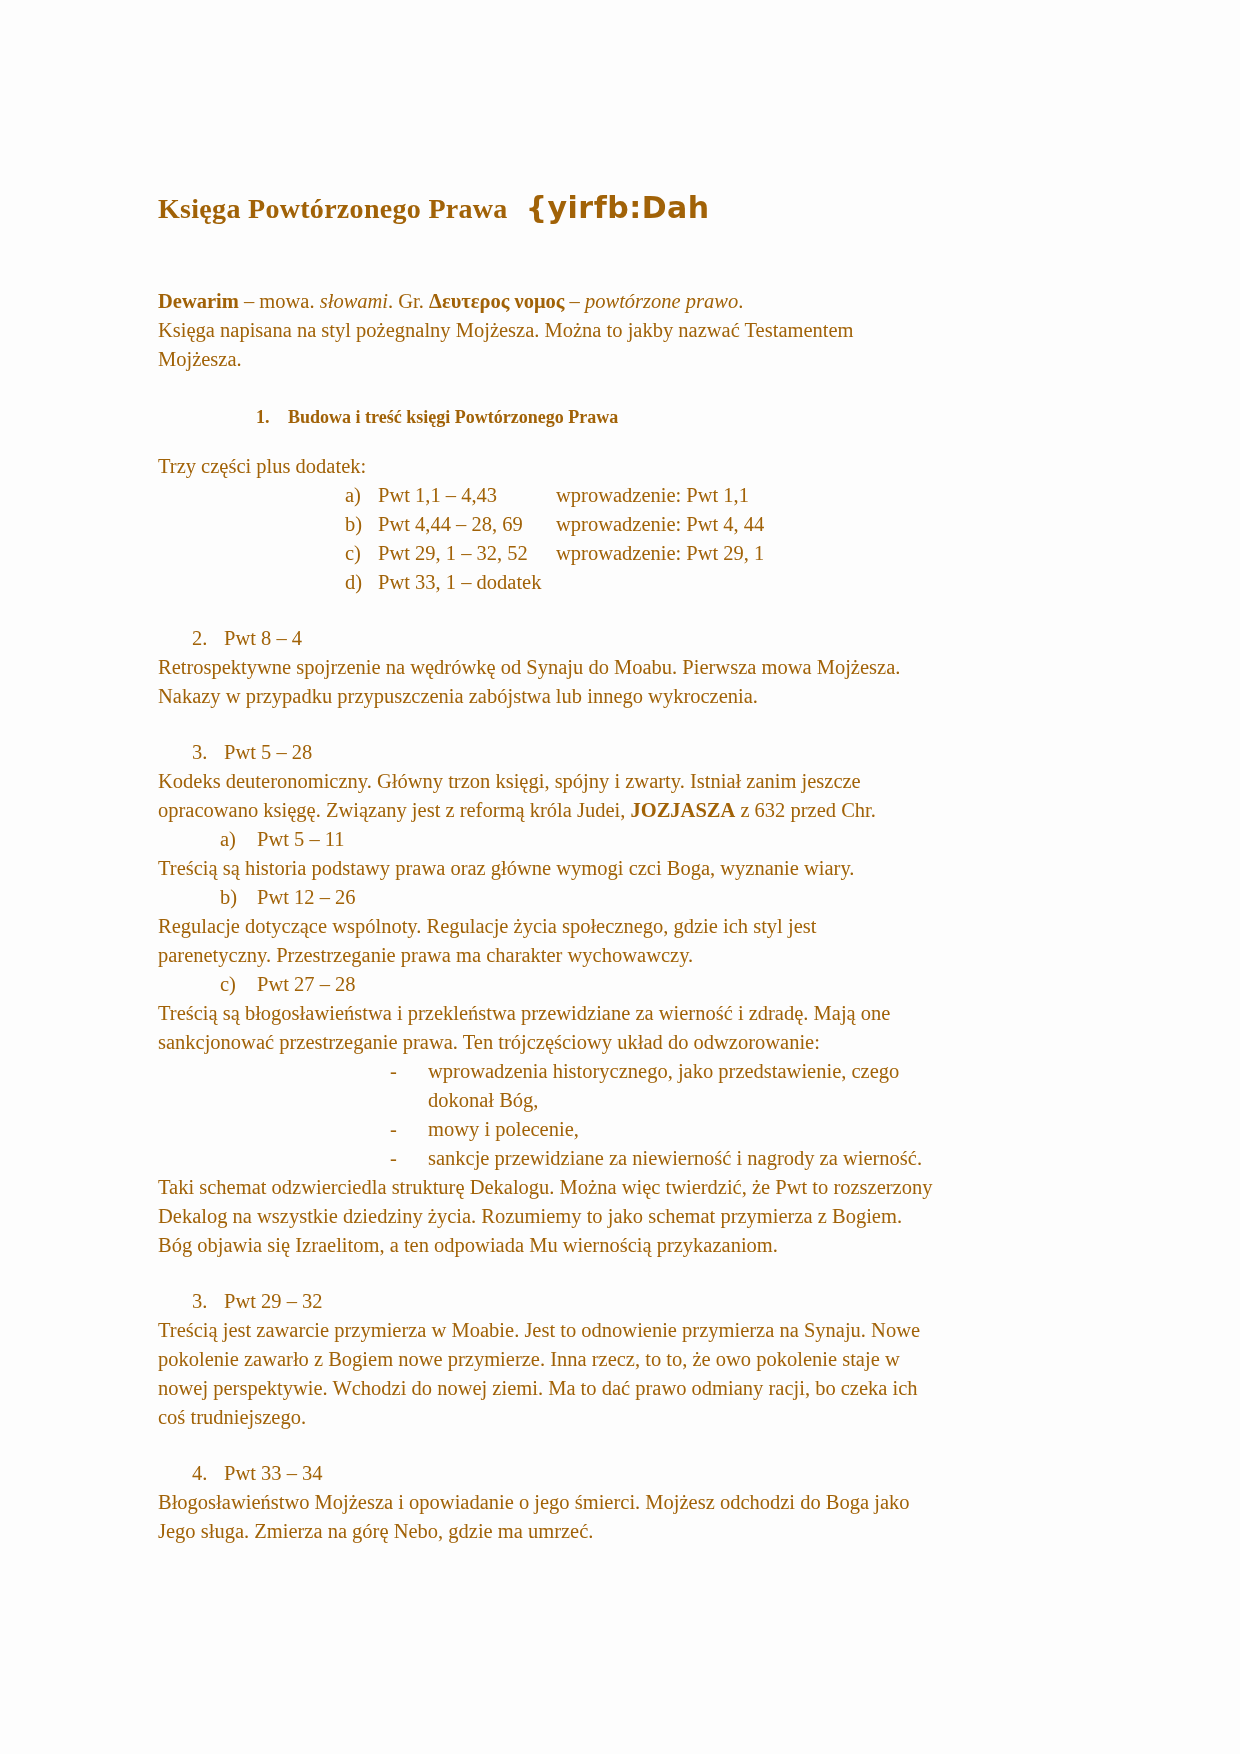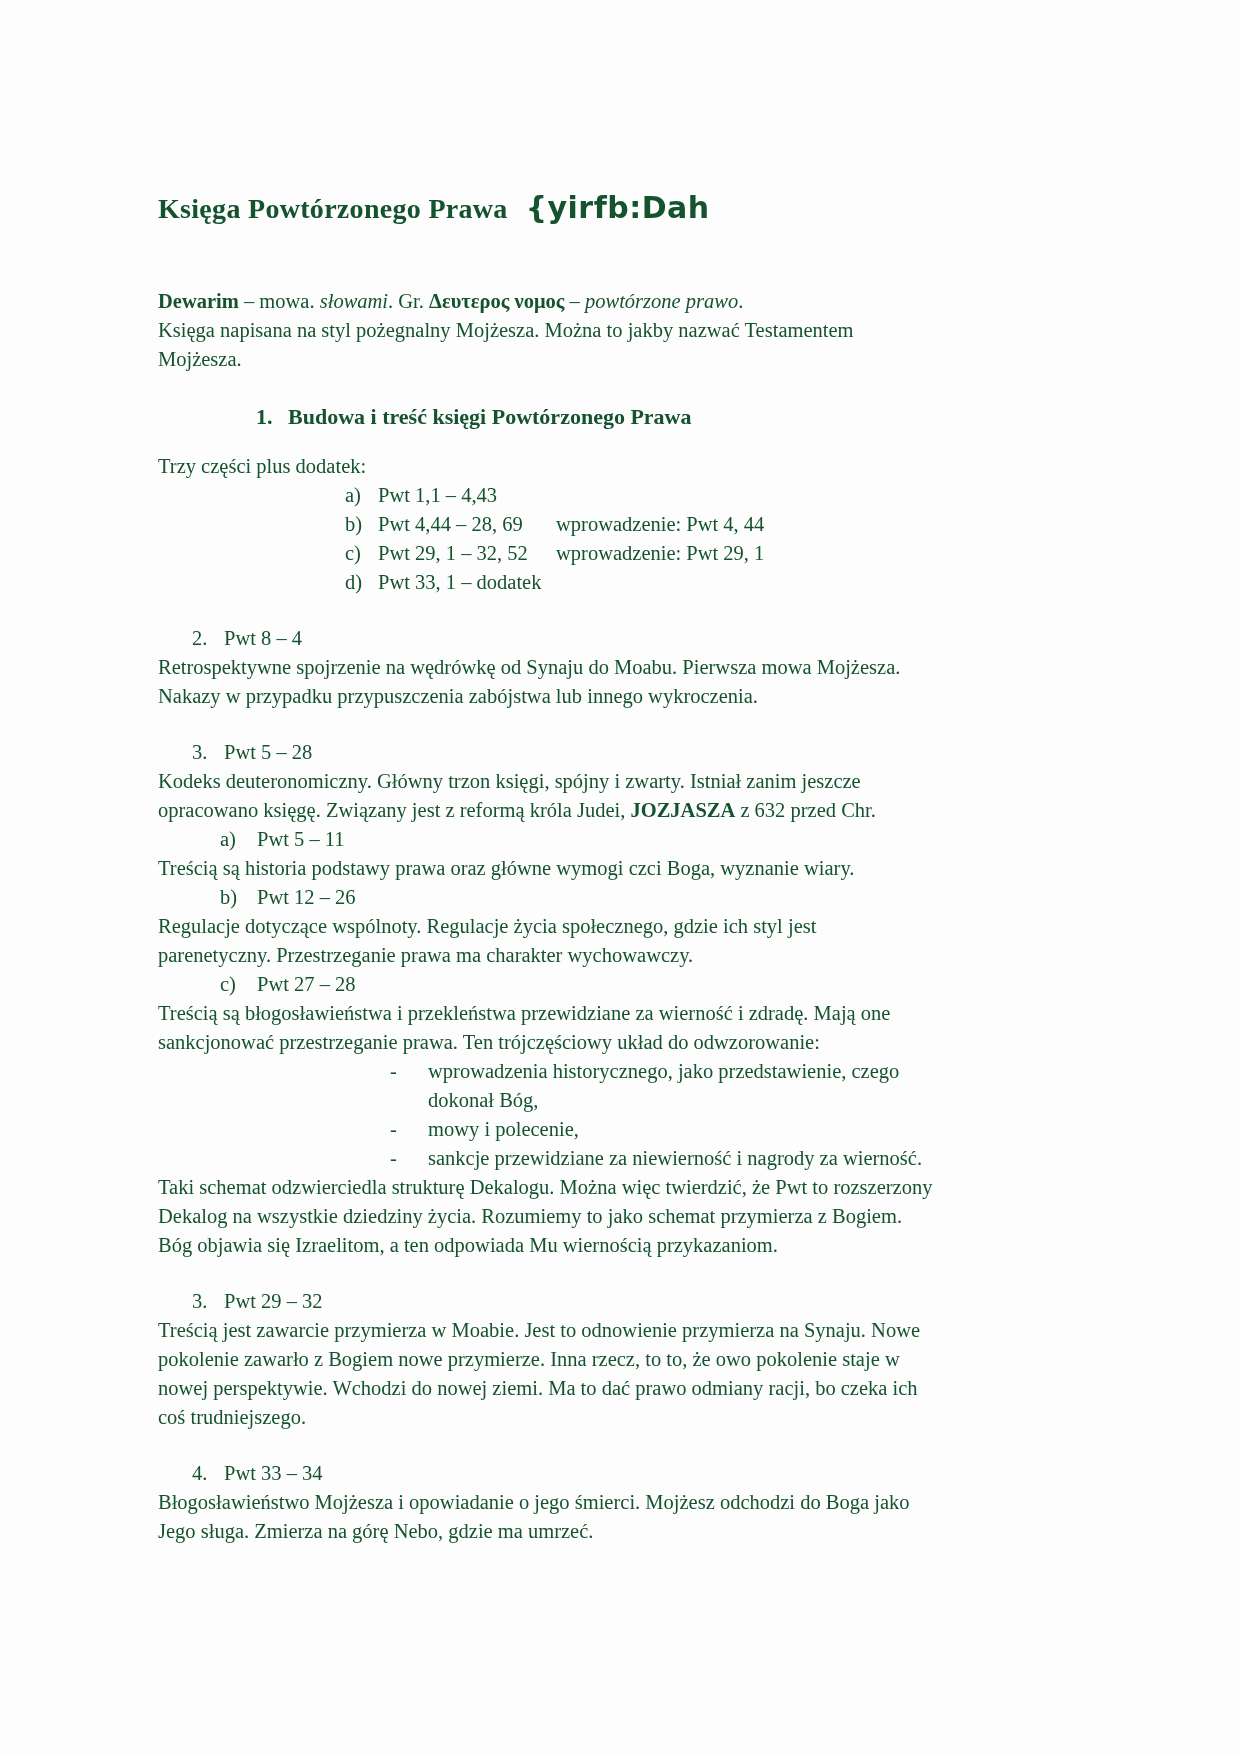--- a/index.html
+++ b/index.html
@@ -6,21 +6,21 @@
   html, body {
     margin: 0;
     padding: 0;
     background: #fdfdfd;
   }
   .page {
     position: relative;
     width: 1240px;
     height: 1754px;
     background: #fdfdfd;
-    color: #14532d;
+    color: #a16207;
     font-family: "Liberation Serif", serif;
     font-size: 20.5px;
     overflow: hidden;
     box-sizing: border-box;
     padding: 188px 120px 0 158px;
   }
   .line {
     line-height: 29px;
     white-space: nowrap;
   }
@@ -44,21 +44,21 @@
     font-size: 30px;
     margin-left: 18px;
     letter-spacing: 0.5px;
   }
 
   .intro { margin-top: 56px; }
 
   .main-heading {
     margin: 28px 0 20px 98px;
     font-weight: bold;
-    font-size: 22px;
+    font-size: 18px;
     line-height: 30px;
     white-space: nowrap;
   }
   .main-heading .num { display: inline-block; min-width: 32px; }
 
   .parts-list { margin-left: 187px; }
   .part-row {
     display: grid;
     grid-template-columns: 33px 178px auto;
     line-height: 29px;
@@ -108,20 +108,21 @@
   <div class="main-heading">
     <span class="num">1.</span><span>Budowa i treść księgi Powtórzonego Prawa</span>
   </div>
 
   <div class="line">Trzy części plus dodatek:</div>
 
   <div class="parts-list">
     <div class="part-row">
       <span>a)</span>
       <span>Pwt 1,1 – 4,43</span>
+      <span>wprowadzenie: Pwt 1,1</span>
     </div>
     <div class="part-row">
       <span>b)</span>
       <span>Pwt 4,44 – 28, 69</span>
       <span>wprowadzenie: Pwt 4, 44</span>
     </div>
     <div class="part-row">
       <span>c)</span>
       <span>Pwt 29, 1 – 32, 52</span>
       <span>wprowadzenie: Pwt 29, 1</span>

